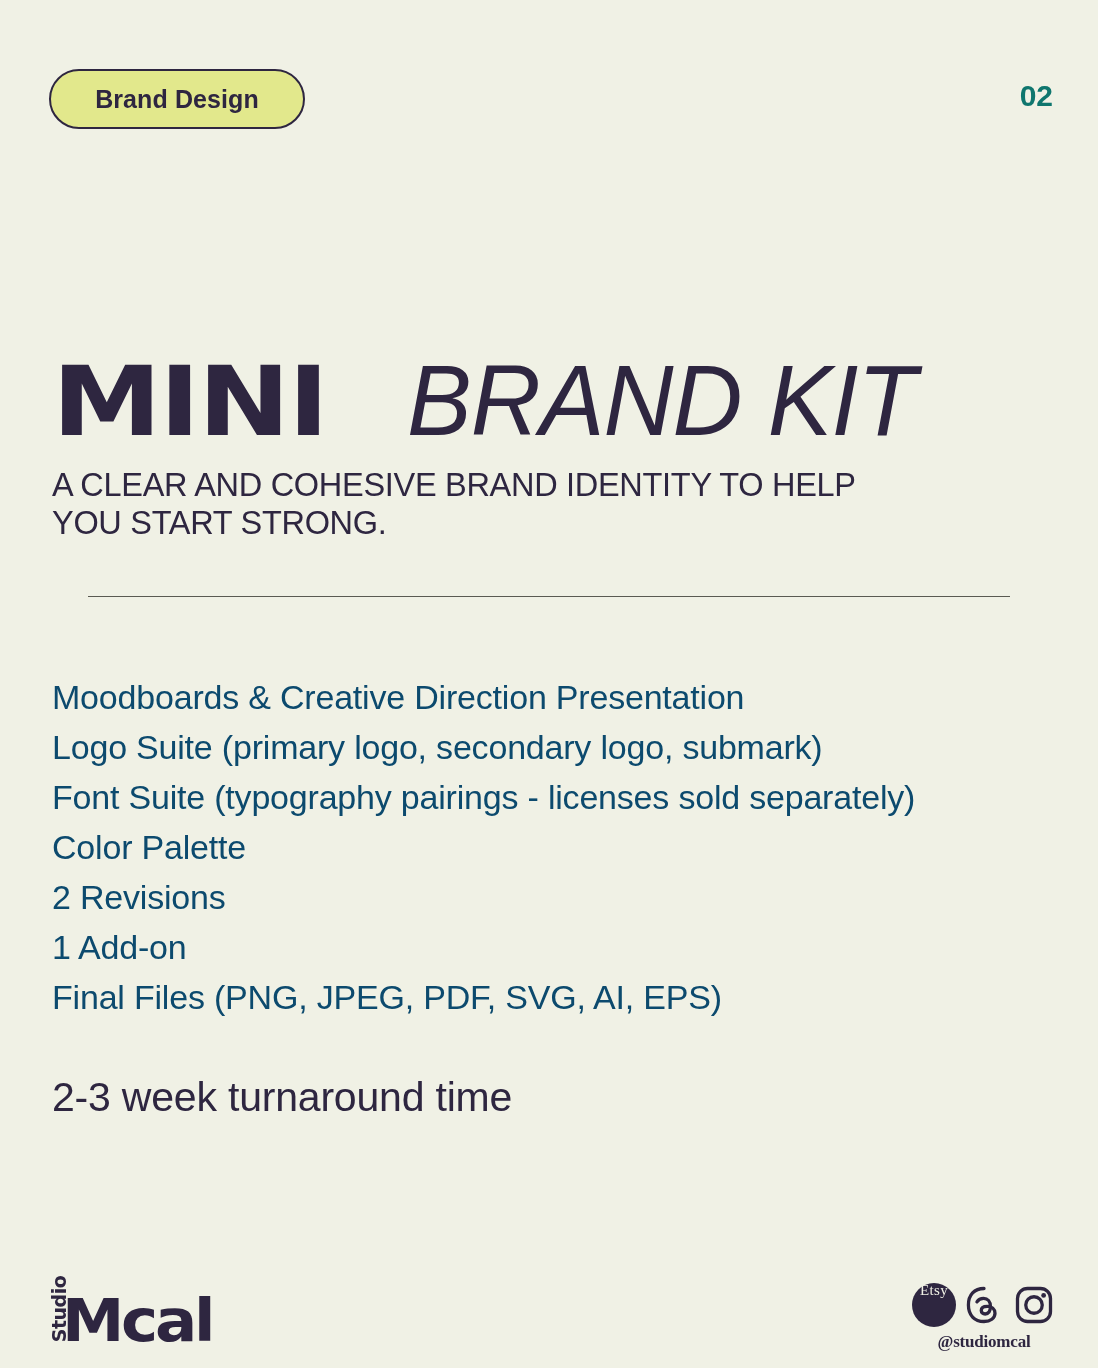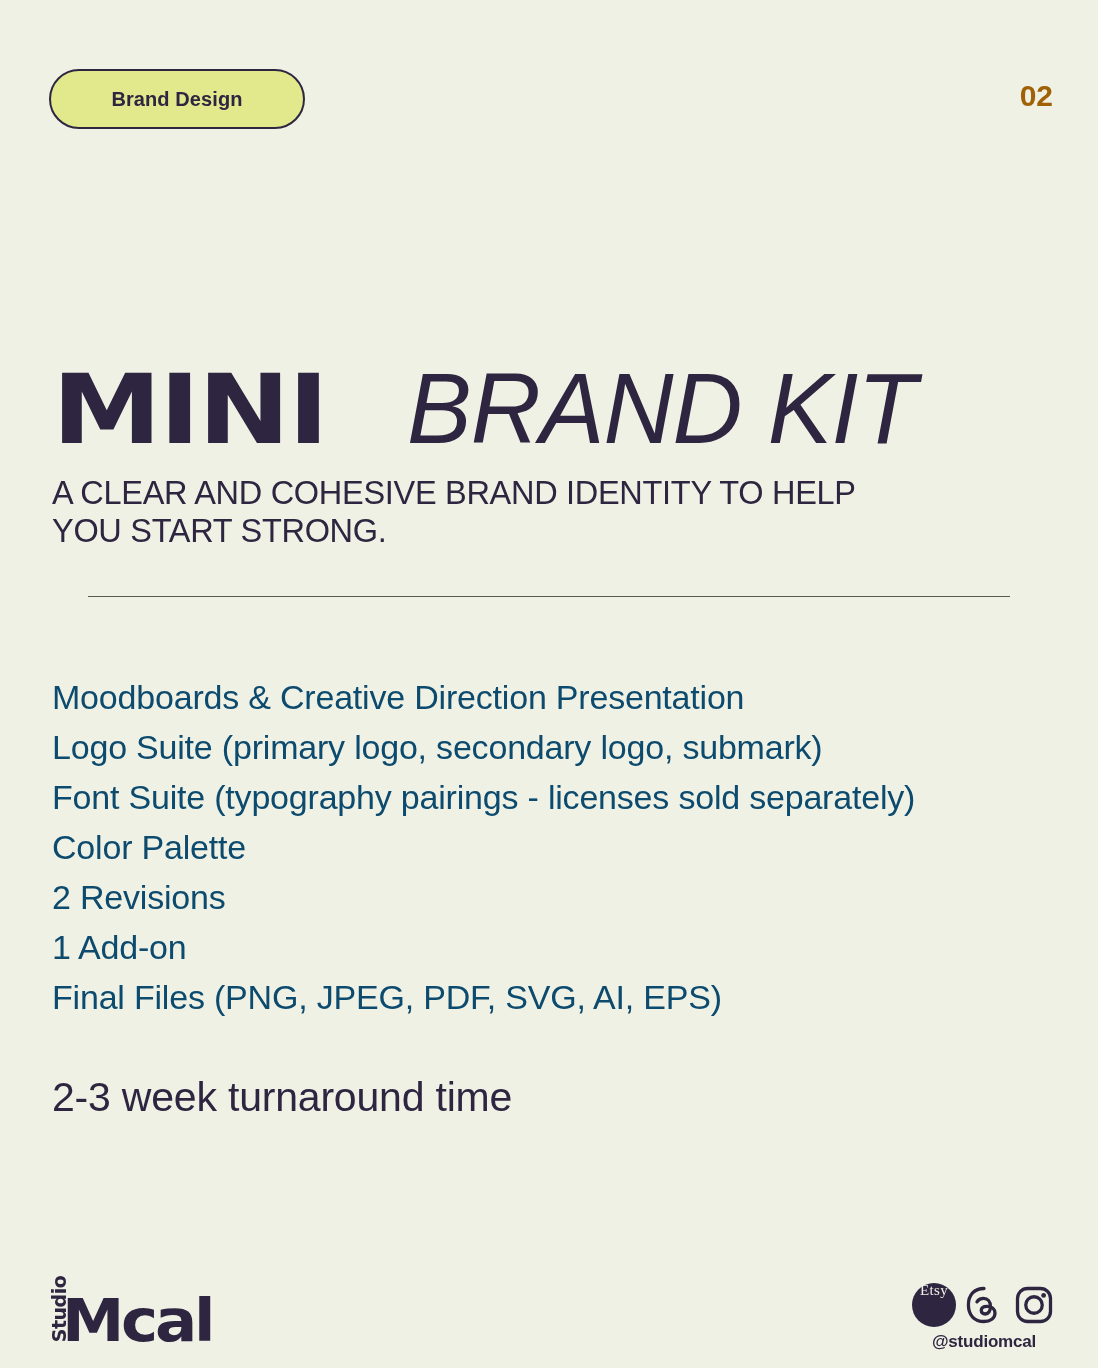--- a/index.html
+++ b/index.html
@@ -30,41 +30,41 @@
     height: 60px;
     box-sizing: border-box;
     background: #E2E88C;
     border: 2px solid #2E2640;
     border-radius: 32px;
     display: flex;
     align-items: center;
     justify-content: center;
   }
   .badge-label {
-    font-size: 20px;
+    font-size: 25px;
     font-weight: bold;
     letter-spacing: 0.1px;
     color: #2E2640;
     line-height: 1;
   }
   .page-number {
     position: absolute;
     right: 45px;
     top: 81px;
     font-size: 30px;
     font-weight: bold;
-    color: #a16207;
+    color: #0f766e;
     line-height: 1;
   }
 
   
   .title-block {
     position: absolute;
     left: 52px;
-    top: 358px;
+    top: 350px;
     right: 45px;
   }
   .headline {
     display: flex;
     align-items: baseline;
     line-height: 1;
     white-space: nowrap;
   }
   .headline-mini {
     font-family: "DejaVu Sans", sans-serif;
@@ -203,21 +203,21 @@
   }
   .etsy-text {
     font-family: "Liberation Serif", serif;
     font-size: 15px;
     color: #F0F1E5;
     letter-spacing: 0.3px;
     line-height: 1;
   }
   .social-handle {
     margin-top: 5px;
-    font-family: Liberation Sans, sans-serif;
+    font-family: Liberation Serif, serif;
     font-size: 17px;
     font-weight: bold;
     letter-spacing: -0.2px;
     color: #2E2640;
   }
 </style>
 </head>
 <body>
 
 <div class="header">

